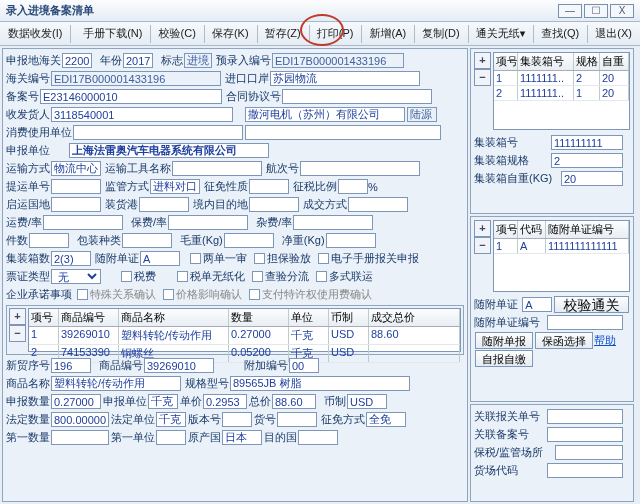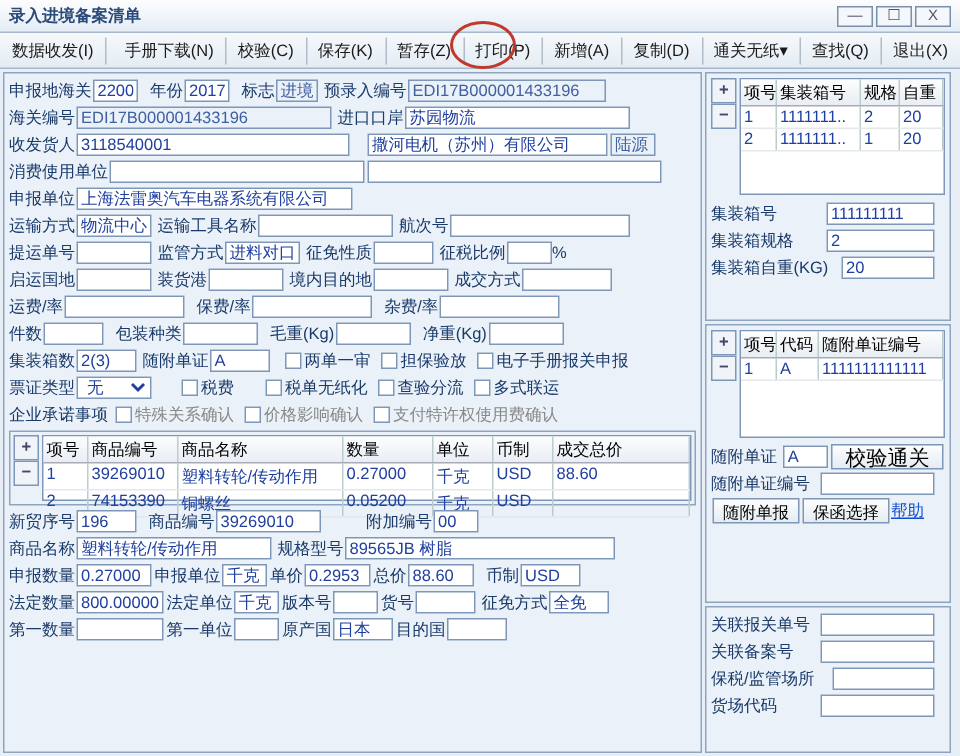--- a/index.html
+++ b/index.html
@@ -82,33 +82,39 @@
   <span class="lbl" style="margin-left:4px">预录入编号</span>
         <input readonly="" style="width: 132px;" value="EDI17B000001433196">
 </div>
 <div class="row">
   <span class="lbl">海关编号</span>
         <input readonly="" style="width: 170px;" value="EDI17B000001433196">
   <span class="lbl" style="margin-left:4px">进口口岸</span>
         <input style="width: 150px;" value="苏园物流">
 </div>
 <div class="row">
+  <span class="lbl">备案号</span>
+        <input style="width: 182px;" value="E23146000010">
+  <span class="lbl" style="margin-left:4px">合同协议号</span>
+        <input style="width: 150px;">
+</div>
+<div class="row">
   <span class="lbl">收发货人</span>
         <input style="width: 182px;" value="3118540001">
   <input style="width: 160px; margin-left: 12px;" value="撒河电机（苏州）有限公司">
   <input readonly="" style="width: 30px; margin-left: 2px;" value="陆源">
 </div>
 <div class="row">
   <span class="lbl">消费使用单位</span>
         <input style="width: 170px;">
   <input style="width: 196px; margin-left: 2px;">
 </div>
 <div class="row">
   <span class="lbl">申报单位</span>
-  <input style="width: 184px; margin-left: 0;" value="上海法雷奥汽车电器系统有限公司">
+  <input style="width: 200px; margin-left: 18px; font-weight: bold;" value="上海法雷奥汽车电器系统有限公司">
 </div>
 <div class="row">
   <span class="lbl">运输方式</span>
         <input style="width: 50px;" value="物流中心">
   <span class="lbl" style="margin-left:4px">运输工具名称</span>
         <input style="width: 90px;">
   <span class="lbl" style="margin-left:4px">航次号</span>
         <input style="width: 120px;">
 </div>
 <div class="row">
@@ -341,20 +347,23 @@
         </div>
     <div class="row">
           <span class="lbl" style="width:72px">随附单证编号</span>
           <input style="width: 76px;">
         </div>
     <div class="row">
           <button class="btn">随附单报</button>
           <button class="btn">保函选择</button>
           <a class="help" href="#">帮助</a>
         </div>
+    <div class="row">
+          <button class="btn">自报自缴</button>
+        </div>
   </div>
 
   <div class="panel" style="flex:1">
     <div class="row">
           <span class="lbl" style="width:72px">关联报关单号</span>
           <input style="width: 76px;">
         </div>
     <div class="row">
           <span class="lbl" style="width:72px">关联备案号</span>
           <input style="width: 76px;">

